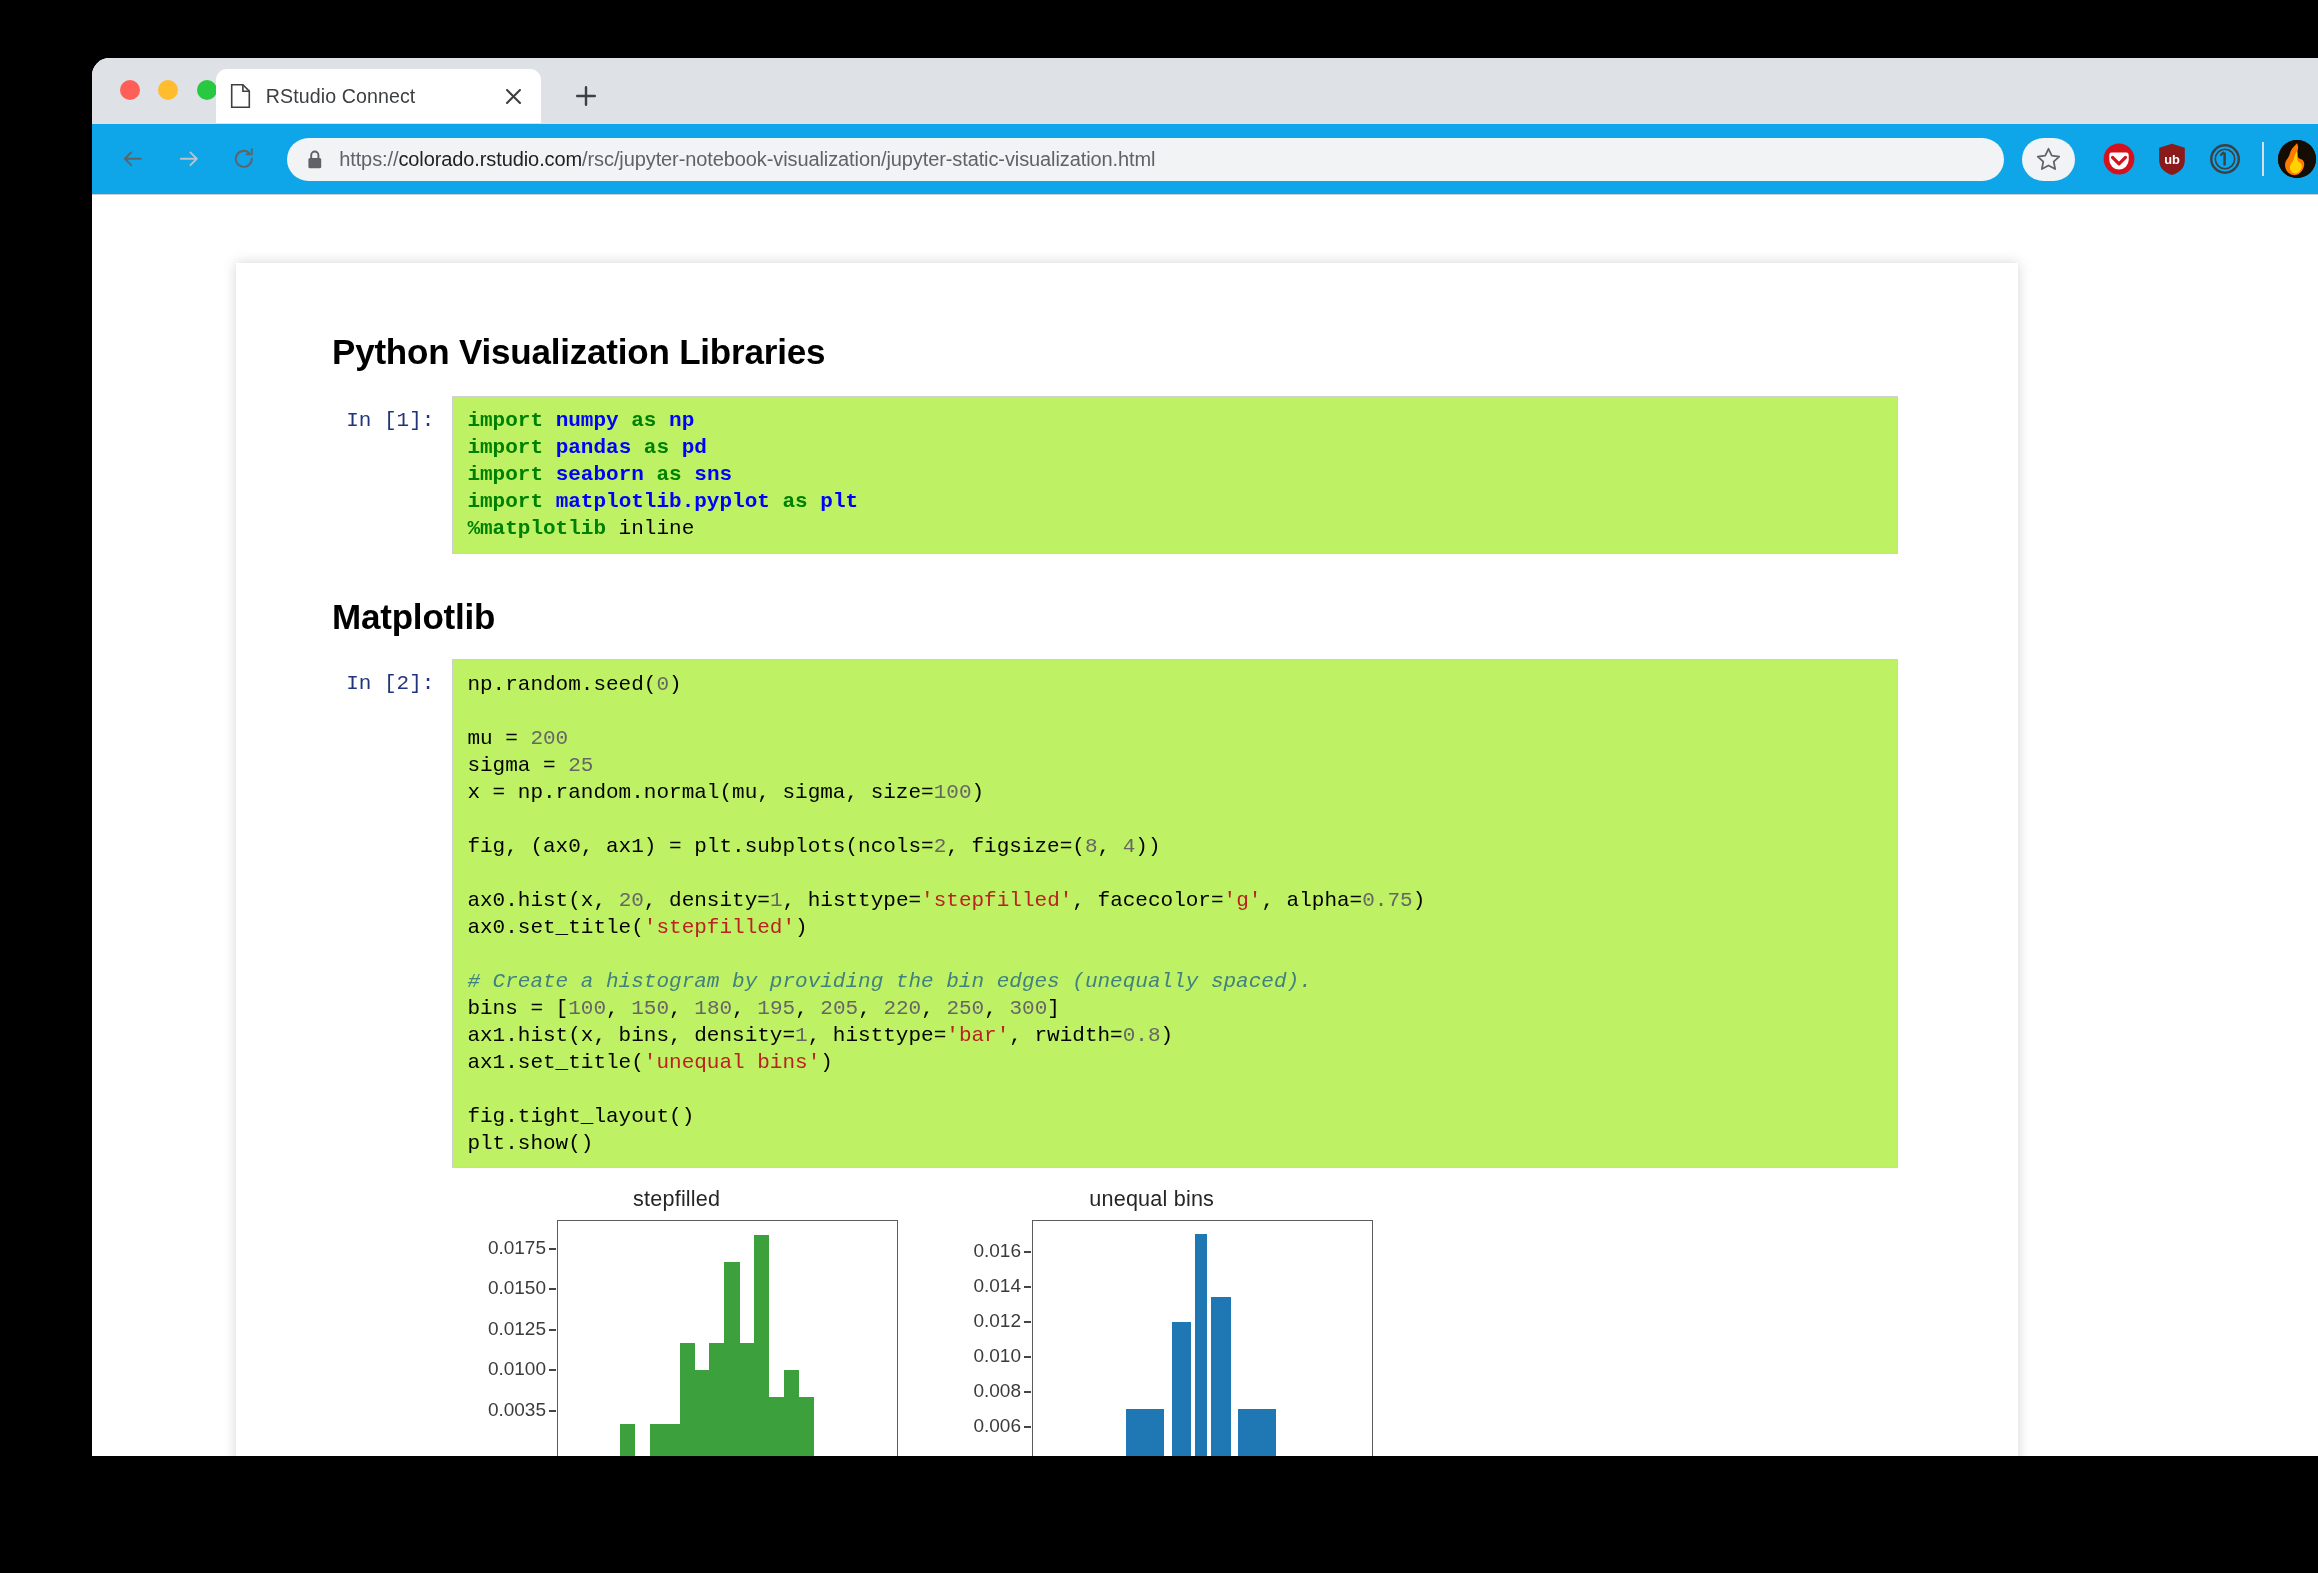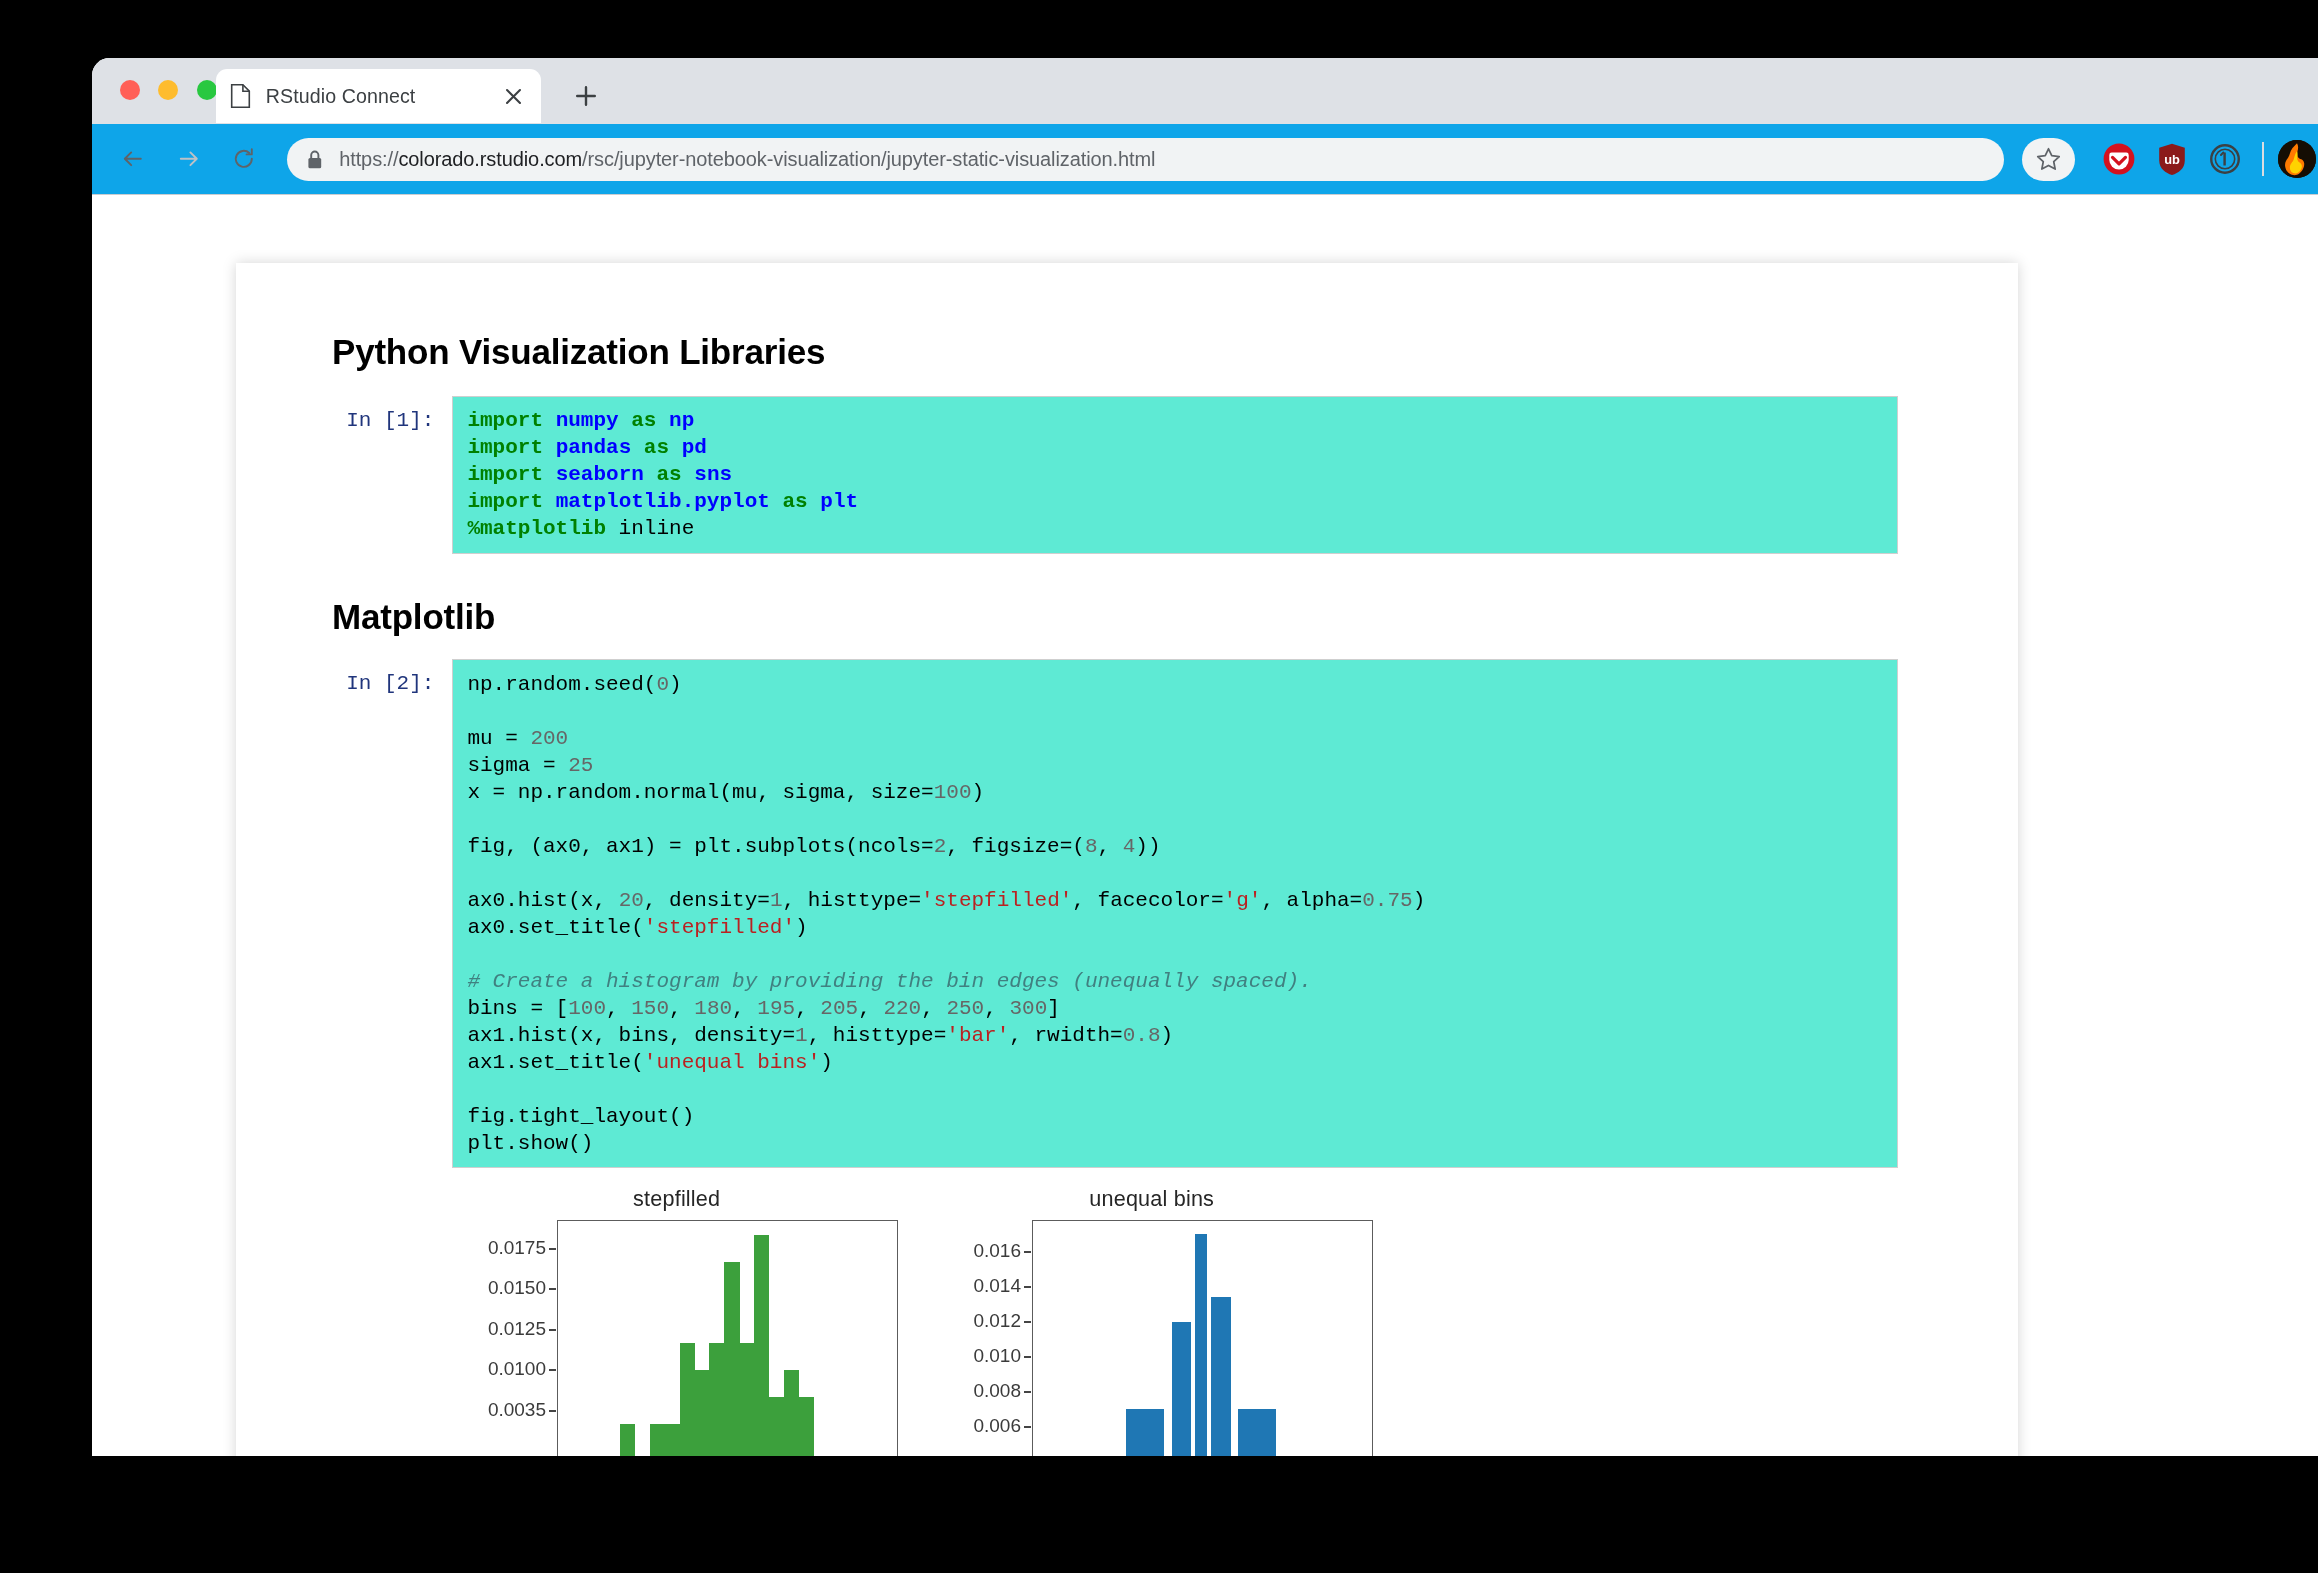--- a/index.html
+++ b/index.html
@@ -275,21 +275,21 @@
     padding-right: 17.6px;
     padding-top: 12.8px;
     box-sizing: border-box;
     font-family: "Liberation Mono", monospace;
     font-size: 21px;
     color: #20357c;
     white-space: pre;
   }
   .code-box {
     flex: 1 1 auto;
-    background: #5eead4;
+    background: #bef264;
     border: 0.8px solid #cfcfcf;
     padding: 10.4px 14.4px;
     box-sizing: border-box;
     min-width: 0;
   }
   pre.code {
     margin: 0;
     font-family: "Liberation Mono", monospace;
     font-size: 21px;
     line-height: 27px;

